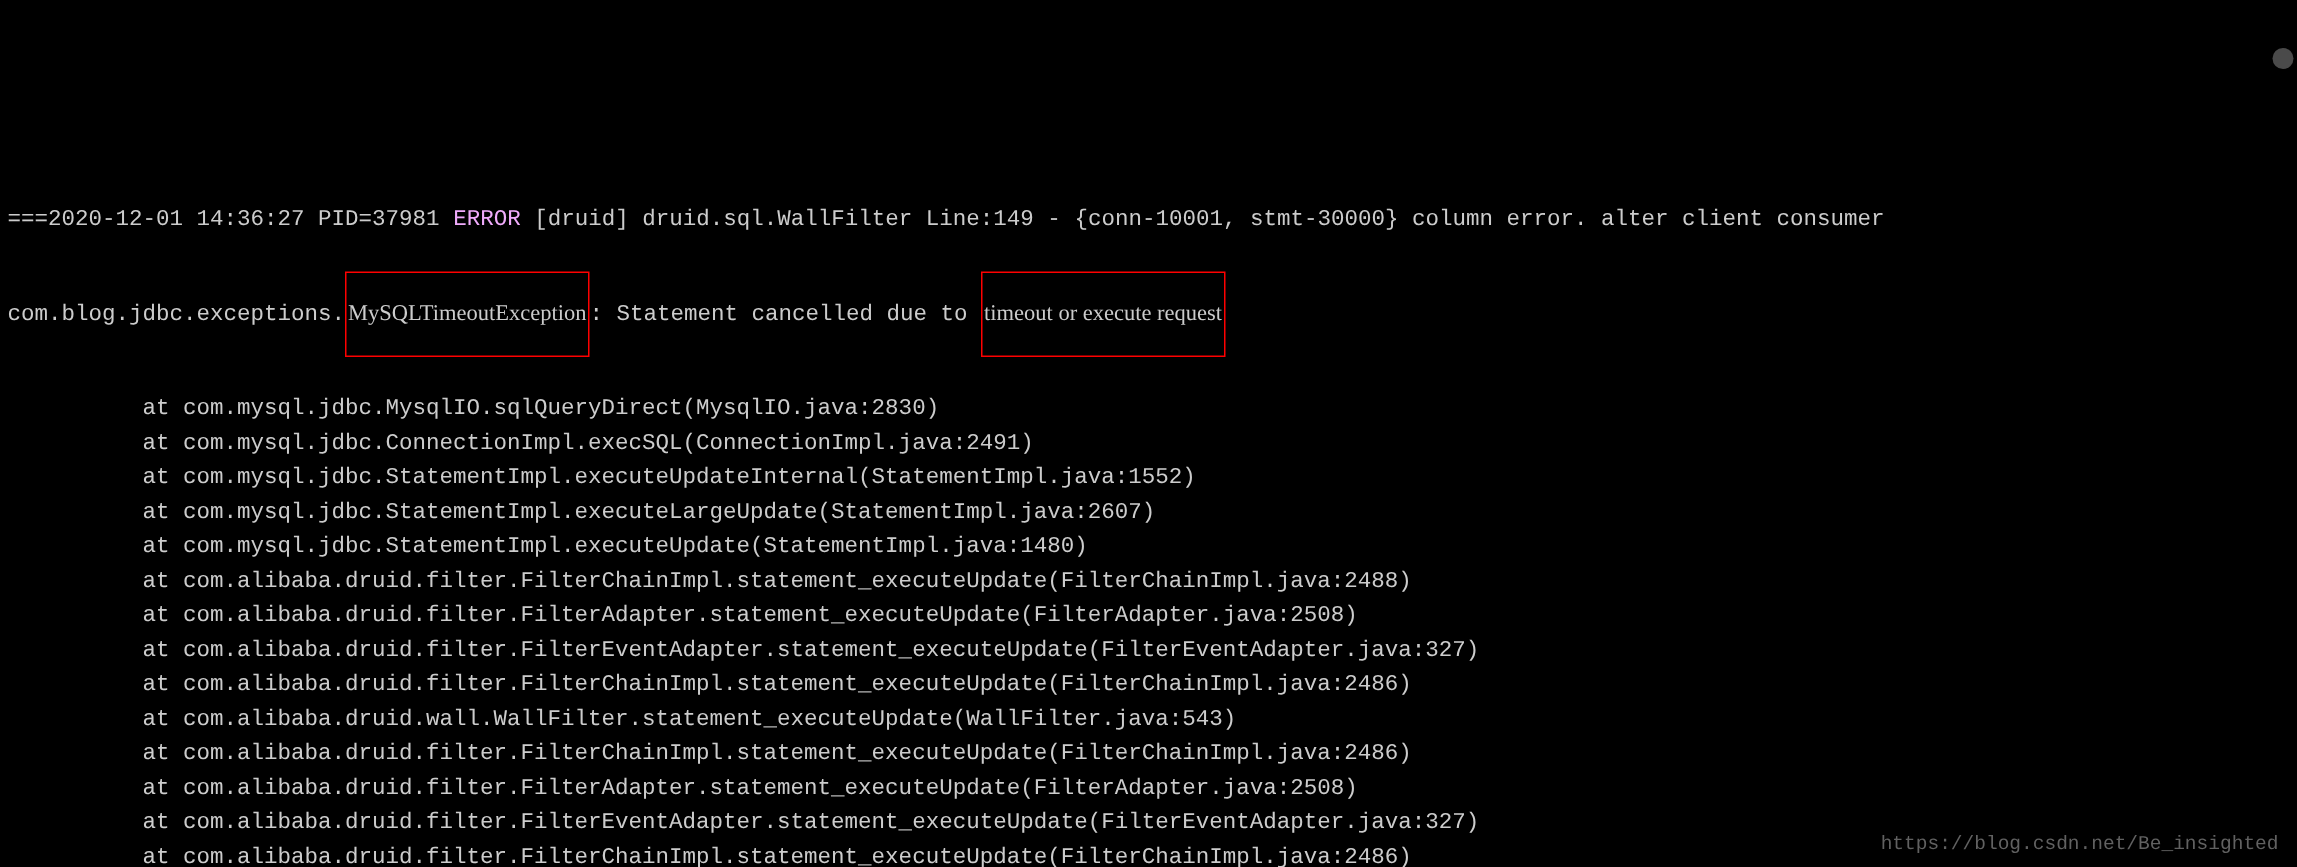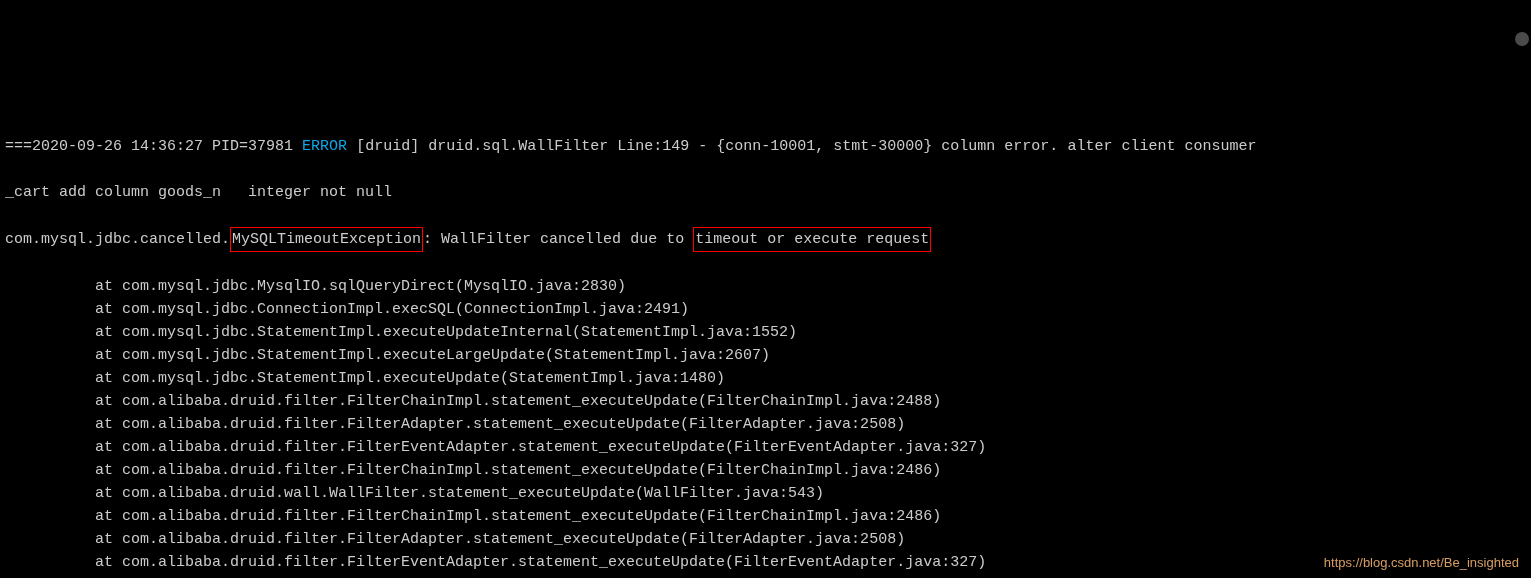--- a/index.html
+++ b/index.html
@@ -10,55 +10,55 @@
     font-size: 15px;
     line-height: 23px;
     padding: 20px 5px 5px 5px;
     white-space: pre;
     overflow-x: hidden;
     width: 1531px;
     height: 578px;
     position: relative;
   }
   .log { position: relative; }
-  .error-word { color: #0ea5e9; }
+  .error-word { color: #f0abfc; }
   .highlight-box {
     border: 1px solid #ff0000;
-    padding: 0 1px;
+    padding: 16px 1px;
     display: inline-block;
+    font-family: Liberation Serif, serif;
   }
   .pad { display: inline-block; width: 90px; }
   .watermark {
     position: absolute;
     right: 12px;
     bottom: 4px;
-    color: #fdba74;
-    font-family: Liberation Sans, sans-serif;
+    color: #737373;
+    font-family: Liberation Mono, monospace;
     font-size: 13px;
     opacity: 0.85;
   }
   .scroll-thumb {
     position: absolute;
     right: 2px;
     top: 32px;
     width: 14px;
     height: 14px;
     background: #4a4a4a;
     border-radius: 7px;
   }
 </style>
 </head>
 <body>
 
 
 
 <div class="log">
-<div><span>===</span><span>2020-09-26 14:36:27</span> <span>PID=37981</span> <span class="error-word">ERROR</span> <span>[druid]</span> <span>druid.sql.WallFilter</span> <span>Line:149</span> <span>-</span> <span>{conn-10001, stmt-30000}</span> <span>column error.</span> <span>alter client consumer</span></div>
-<div><span>_cart add column goods_n</span>   <span>integer not null</span></div>
-<div><span>com.mysql.jdbc.cancelled.</span><span class="highlight-box">MySQLTimeoutException</span><span>:</span><span> WallFilter cancelled due to </span><span class="highlight-box">timeout or execute request</span></div>
+<div><span>===</span><span>2020-12-01 14:36:27</span> <span>PID=37981</span> <span class="error-word">ERROR</span> <span>[druid]</span> <span>druid.sql.WallFilter</span> <span>Line:149</span> <span>-</span> <span>{conn-10001, stmt-30000}</span> <span>column error.</span> <span>alter client consumer</span></div>
+<div><span>com.blog.jdbc.exceptions.</span><span class="highlight-box">MySQLTimeoutException</span><span>:</span><span> Statement cancelled due to </span><span class="highlight-box">timeout or execute request</span></div>
 <div id="stacktrace"><div><span class="pad"></span><span>at com.mysql.jdbc.MysqlIO.sqlQueryDirect(MysqlIO.java:2830)</span></div><div><span class="pad"></span><span>at com.mysql.jdbc.ConnectionImpl.execSQL(ConnectionImpl.java:2491)</span></div><div><span class="pad"></span><span>at com.mysql.jdbc.StatementImpl.executeUpdateInternal(StatementImpl.java:1552)</span></div><div><span class="pad"></span><span>at com.mysql.jdbc.StatementImpl.executeLargeUpdate(StatementImpl.java:2607)</span></div><div><span class="pad"></span><span>at com.mysql.jdbc.StatementImpl.executeUpdate(StatementImpl.java:1480)</span></div><div><span class="pad"></span><span>at com.alibaba.druid.filter.FilterChainImpl.statement_executeUpdate(FilterChainImpl.java:2488)</span></div><div><span class="pad"></span><span>at com.alibaba.druid.filter.FilterAdapter.statement_executeUpdate(FilterAdapter.java:2508)</span></div><div><span class="pad"></span><span>at com.alibaba.druid.filter.FilterEventAdapter.statement_executeUpdate(FilterEventAdapter.java:327)</span></div><div><span class="pad"></span><span>at com.alibaba.druid.filter.FilterChainImpl.statement_executeUpdate(FilterChainImpl.java:2486)</span></div><div><span class="pad"></span><span>at com.alibaba.druid.wall.WallFilter.statement_executeUpdate(WallFilter.java:543)</span></div><div><span class="pad"></span><span>at com.alibaba.druid.filter.FilterChainImpl.statement_executeUpdate(FilterChainImpl.java:2486)</span></div><div><span class="pad"></span><span>at com.alibaba.druid.filter.FilterAdapter.statement_executeUpdate(FilterAdapter.java:2508)</span></div><div><span class="pad"></span><span>at com.alibaba.druid.filter.FilterEventAdapter.statement_executeUpdate(FilterEventAdapter.java:327)</span></div><div><span class="pad"></span><span>at com.alibaba.druid.filter.FilterChainImpl.statement_executeUpdate(FilterChainImpl.java:2486)</span></div></div>
 </div>
 
 <div class="scroll-thumb"></div>
 <div class="watermark">https://blog.csdn.net/Be_insighted</div>
 
 
 
 
 </body></html>

